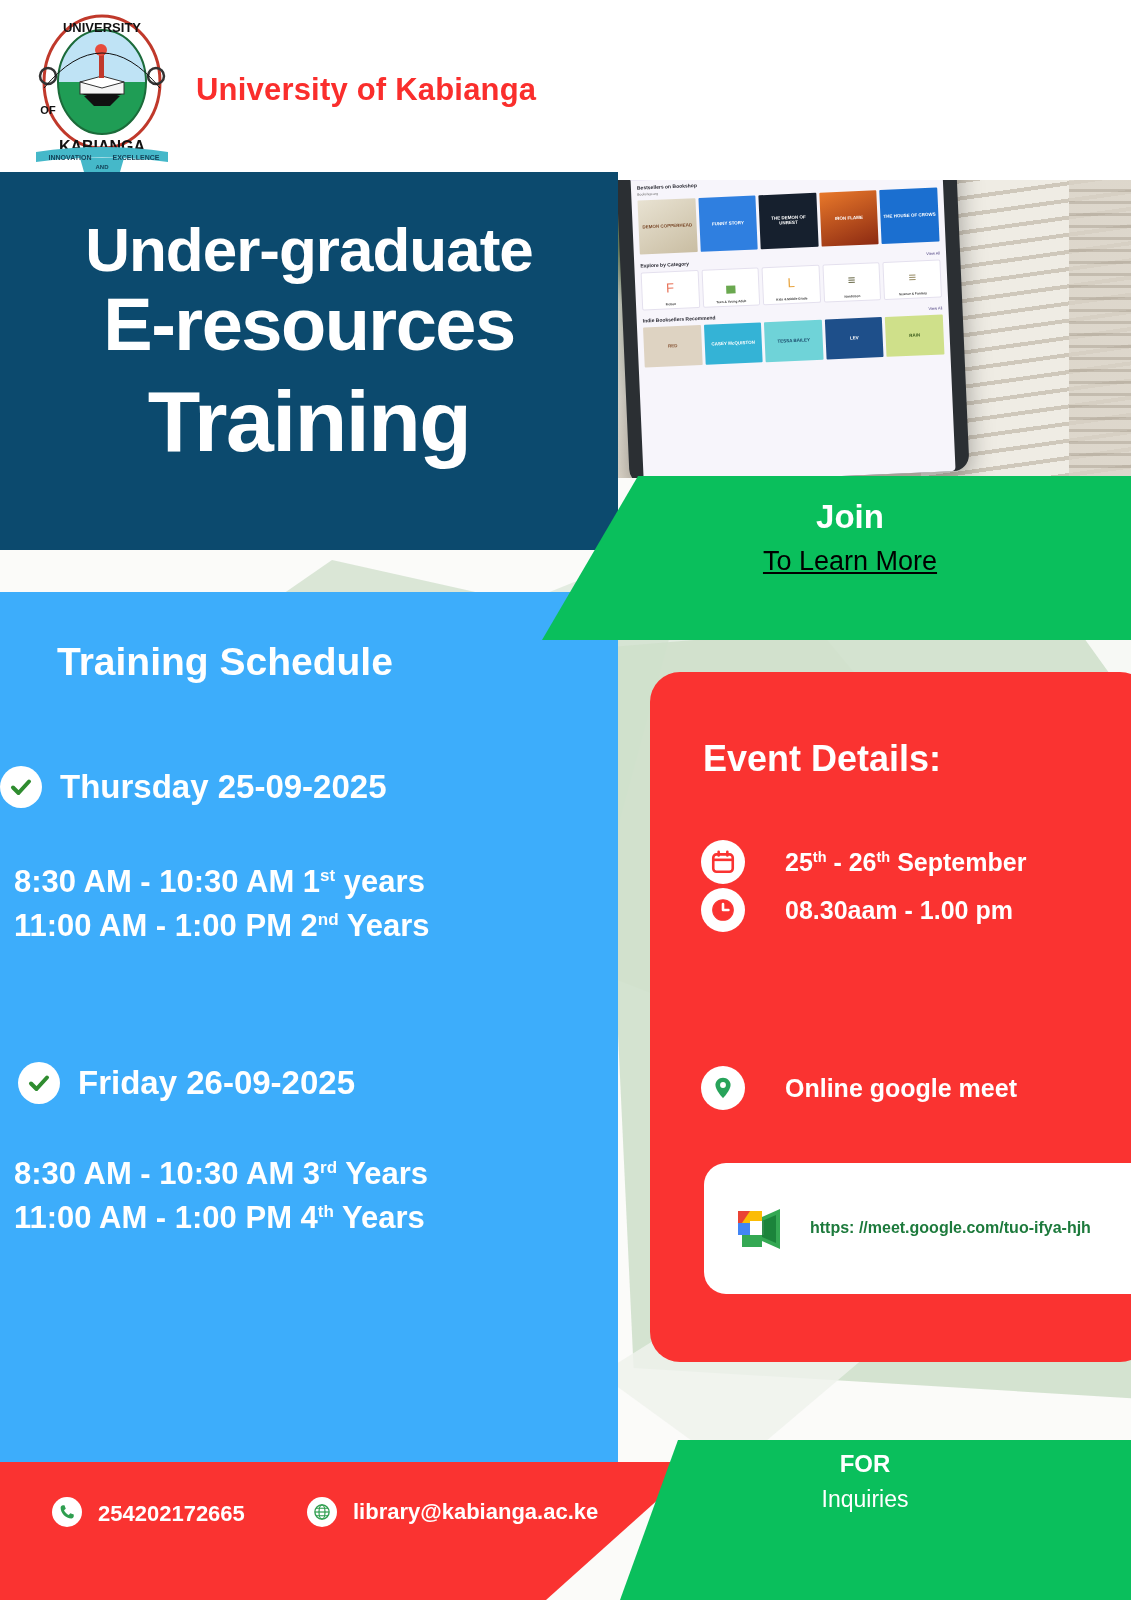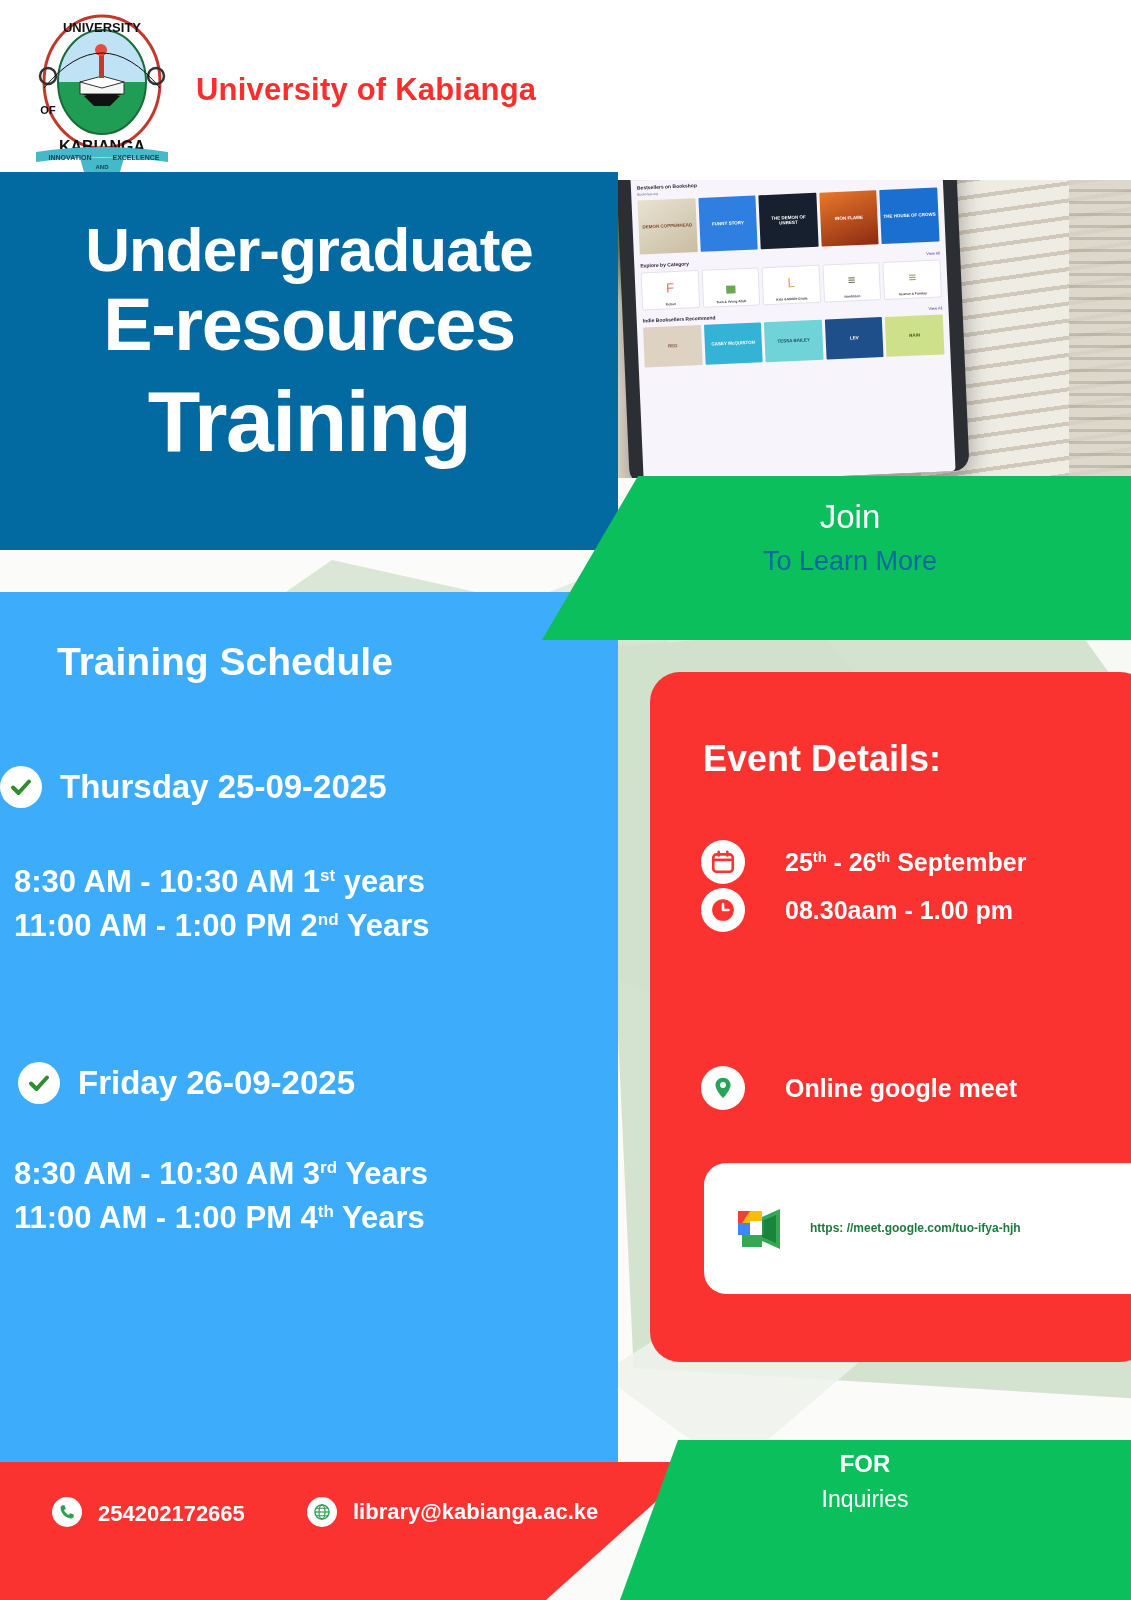--- a/index.html
+++ b/index.html
@@ -47,32 +47,32 @@
   .cat{flex:1;background:#fff;border:.4px solid #e4e0ee;border-radius:2px;height:38px;display:flex;
        flex-direction:column;align-items:center;justify-content:flex-end;padding-bottom:2px;box-sizing:border-box;}
   .cat .glyph{flex:1;display:flex;align-items:center;justify-content:center;font-size:13px;}
   .cat .lbl{font-size:3.2px;color:#333;font-weight:bold;text-align:center;}
   .rec{display:flex;gap:3px;padding:2px 6px;}
   .rec .bk{height:40px;}
   .leafblur{position:absolute;left:0;top:0;width:120px;height:300px;
     background:radial-gradient(ellipse at 30% 30%,#6f8f5c 0%,#4d6b3f 60%,rgba(0,0,0,0) 75%);opacity:.85;filter:blur(4px);}
 
   
-  .greenblock{position:absolute;left:0;top:172px;width:618px;height:378px;background:#0369a1;z-index:5;
+  .greenblock{position:absolute;left:0;top:172px;width:618px;height:378px;background:#0c4a6e;z-index:5;
               clip-path:polygon(0 0,100% 0,100% 100%,0 100%);}
   .t1{position:absolute;top:42px;width:618px;text-align:center;font-size:62px;font-weight:bold;color:#fff;letter-spacing:-1px;}
   .t2{position:absolute;top:110px;width:618px;text-align:center;font-size:74px;font-weight:bold;color:#fff;letter-spacing:-1.5px;}
   .t3{position:absolute;top:200px;width:618px;text-align:center;font-size:86px;font-weight:bold;color:#fff;letter-spacing:-1.5px;}
 
   
   .joinbanner{position:absolute;left:542px;top:476px;width:589px;height:164px;background:#0ABF5C;z-index:6;
               clip-path:polygon(96px 0,100% 0,100% 100%,0 100%);}
   .joinwrap{position:absolute;left:640px;top:498px;width:420px;text-align:center;z-index:7;}
-  .join{font-size:33px;font-weight:normal;color:#fff;}
-  .joinsub{font-size:27px;color:#0369a1;margin-top:10px;}
+  .join{font-size:33px;font-weight:bold;color:#fff;}
+  .joinsub{font-size:27px;color:#000000;margin-top:10px;text-decoration:underline;}
 
   
   .bluepanel{position:absolute;left:0;top:592px;width:618px;height:870px;background:#3DADFB;z-index:5;
              clip-path:polygon(0 0,100% 0,100% 100%,0 100%);}
   .sched-title{position:absolute;left:57px;top:640px;font-size:39px;font-weight:bold;color:#fff;z-index:7;}
 
   .day{position:absolute;z-index:7;display:flex;align-items:center;gap:18px;}
   .daylabel{font-size:33px;font-weight:bold;color:#fff;}
   .chk{width:42px;height:42px;border-radius:50%;background:#fff;display:flex;align-items:center;justify-content:center;flex:0 0 auto;}
   .chk svg{width:24px;height:24px;}
@@ -84,21 +84,21 @@
            border-radius:30px;z-index:6;}
   .evt-title{position:absolute;left:703px;top:738px;font-size:36px;font-weight:bold;color:#fff;z-index:7;}
   .evtrow{position:absolute;z-index:7;display:flex;align-items:center;gap:40px;}
   .evticon{width:44px;height:44px;border-radius:50%;background:#fff;display:flex;align-items:center;justify-content:center;flex:0 0 auto;}
   .evticon svg{width:26px;height:26px;}
   .evttext{font-size:25px;font-weight:bold;color:#fff;white-space:nowrap;}
   .evttext sup{font-size:.58em;vertical-align:super;}
   .linkcard{position:absolute;left:704px;top:1163px;width:470px;height:131px;background:#fff;border-radius:22px;z-index:7;
             display:flex;align-items:center;gap:22px;padding-left:30px;box-sizing:border-box;}
   .meetlogo{width:54px;height:44px;position:relative;flex:0 0 auto;}
-  .linktext{font-size:12px;font-weight:bold;color:#1d7a3c;line-height:1.28;max-width:300px;}
+  .linktext{font-size:16px;font-weight:bold;color:#1d7a3c;line-height:1.28;max-width:300px;}
 
   
   .redfooter{position:absolute;left:0;top:1462px;width:700px;height:138px;background:#FA3331;z-index:5;
              clip-path:polygon(0 0,100% 0,78% 100%,0 100%);}
   .greenfooter{position:absolute;left:620px;top:1440px;width:511px;height:160px;background:#0ABF5C;z-index:6;
                clip-path:polygon(58px 0,100% 0,100% 100%,0 100%);}
   .forwrap{position:absolute;left:700px;top:1450px;width:330px;text-align:center;z-index:7;}
   .forlbl{font-size:24px;font-weight:bold;color:#fff;}
   .inq{font-size:23px;color:#fff;margin-top:8px;}
   .contact{position:absolute;z-index:7;display:flex;align-items:center;gap:16px;}

